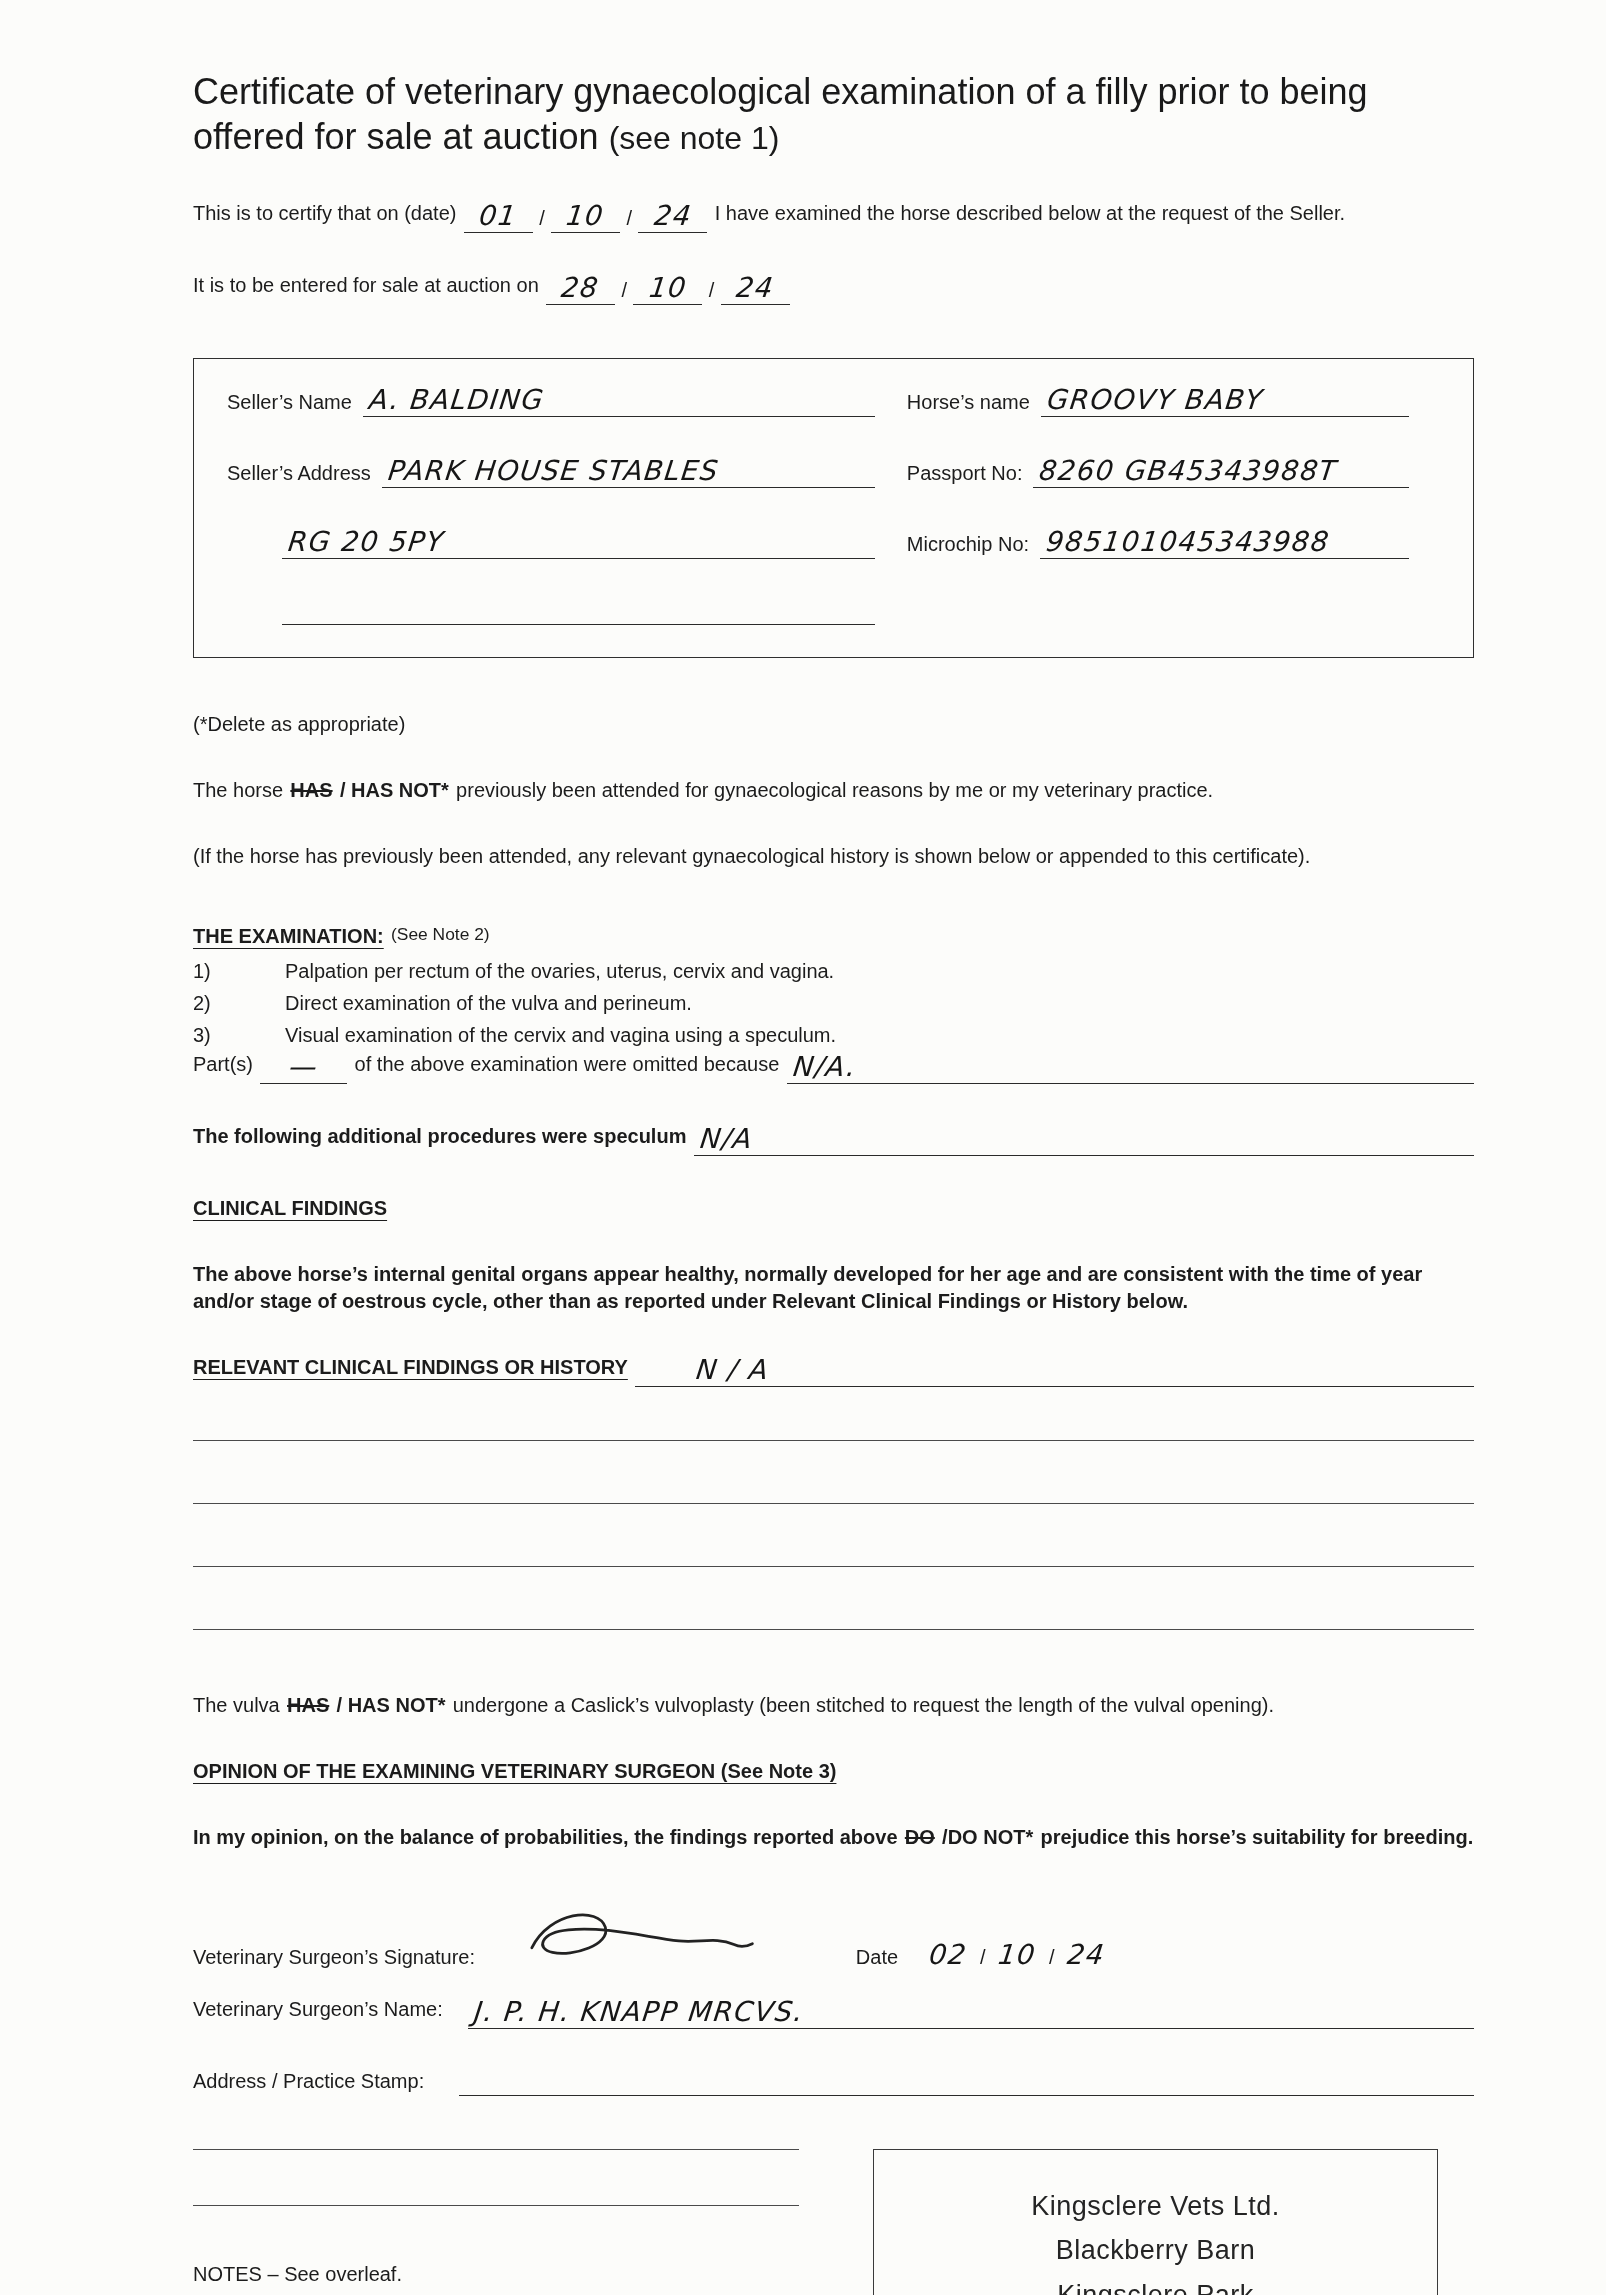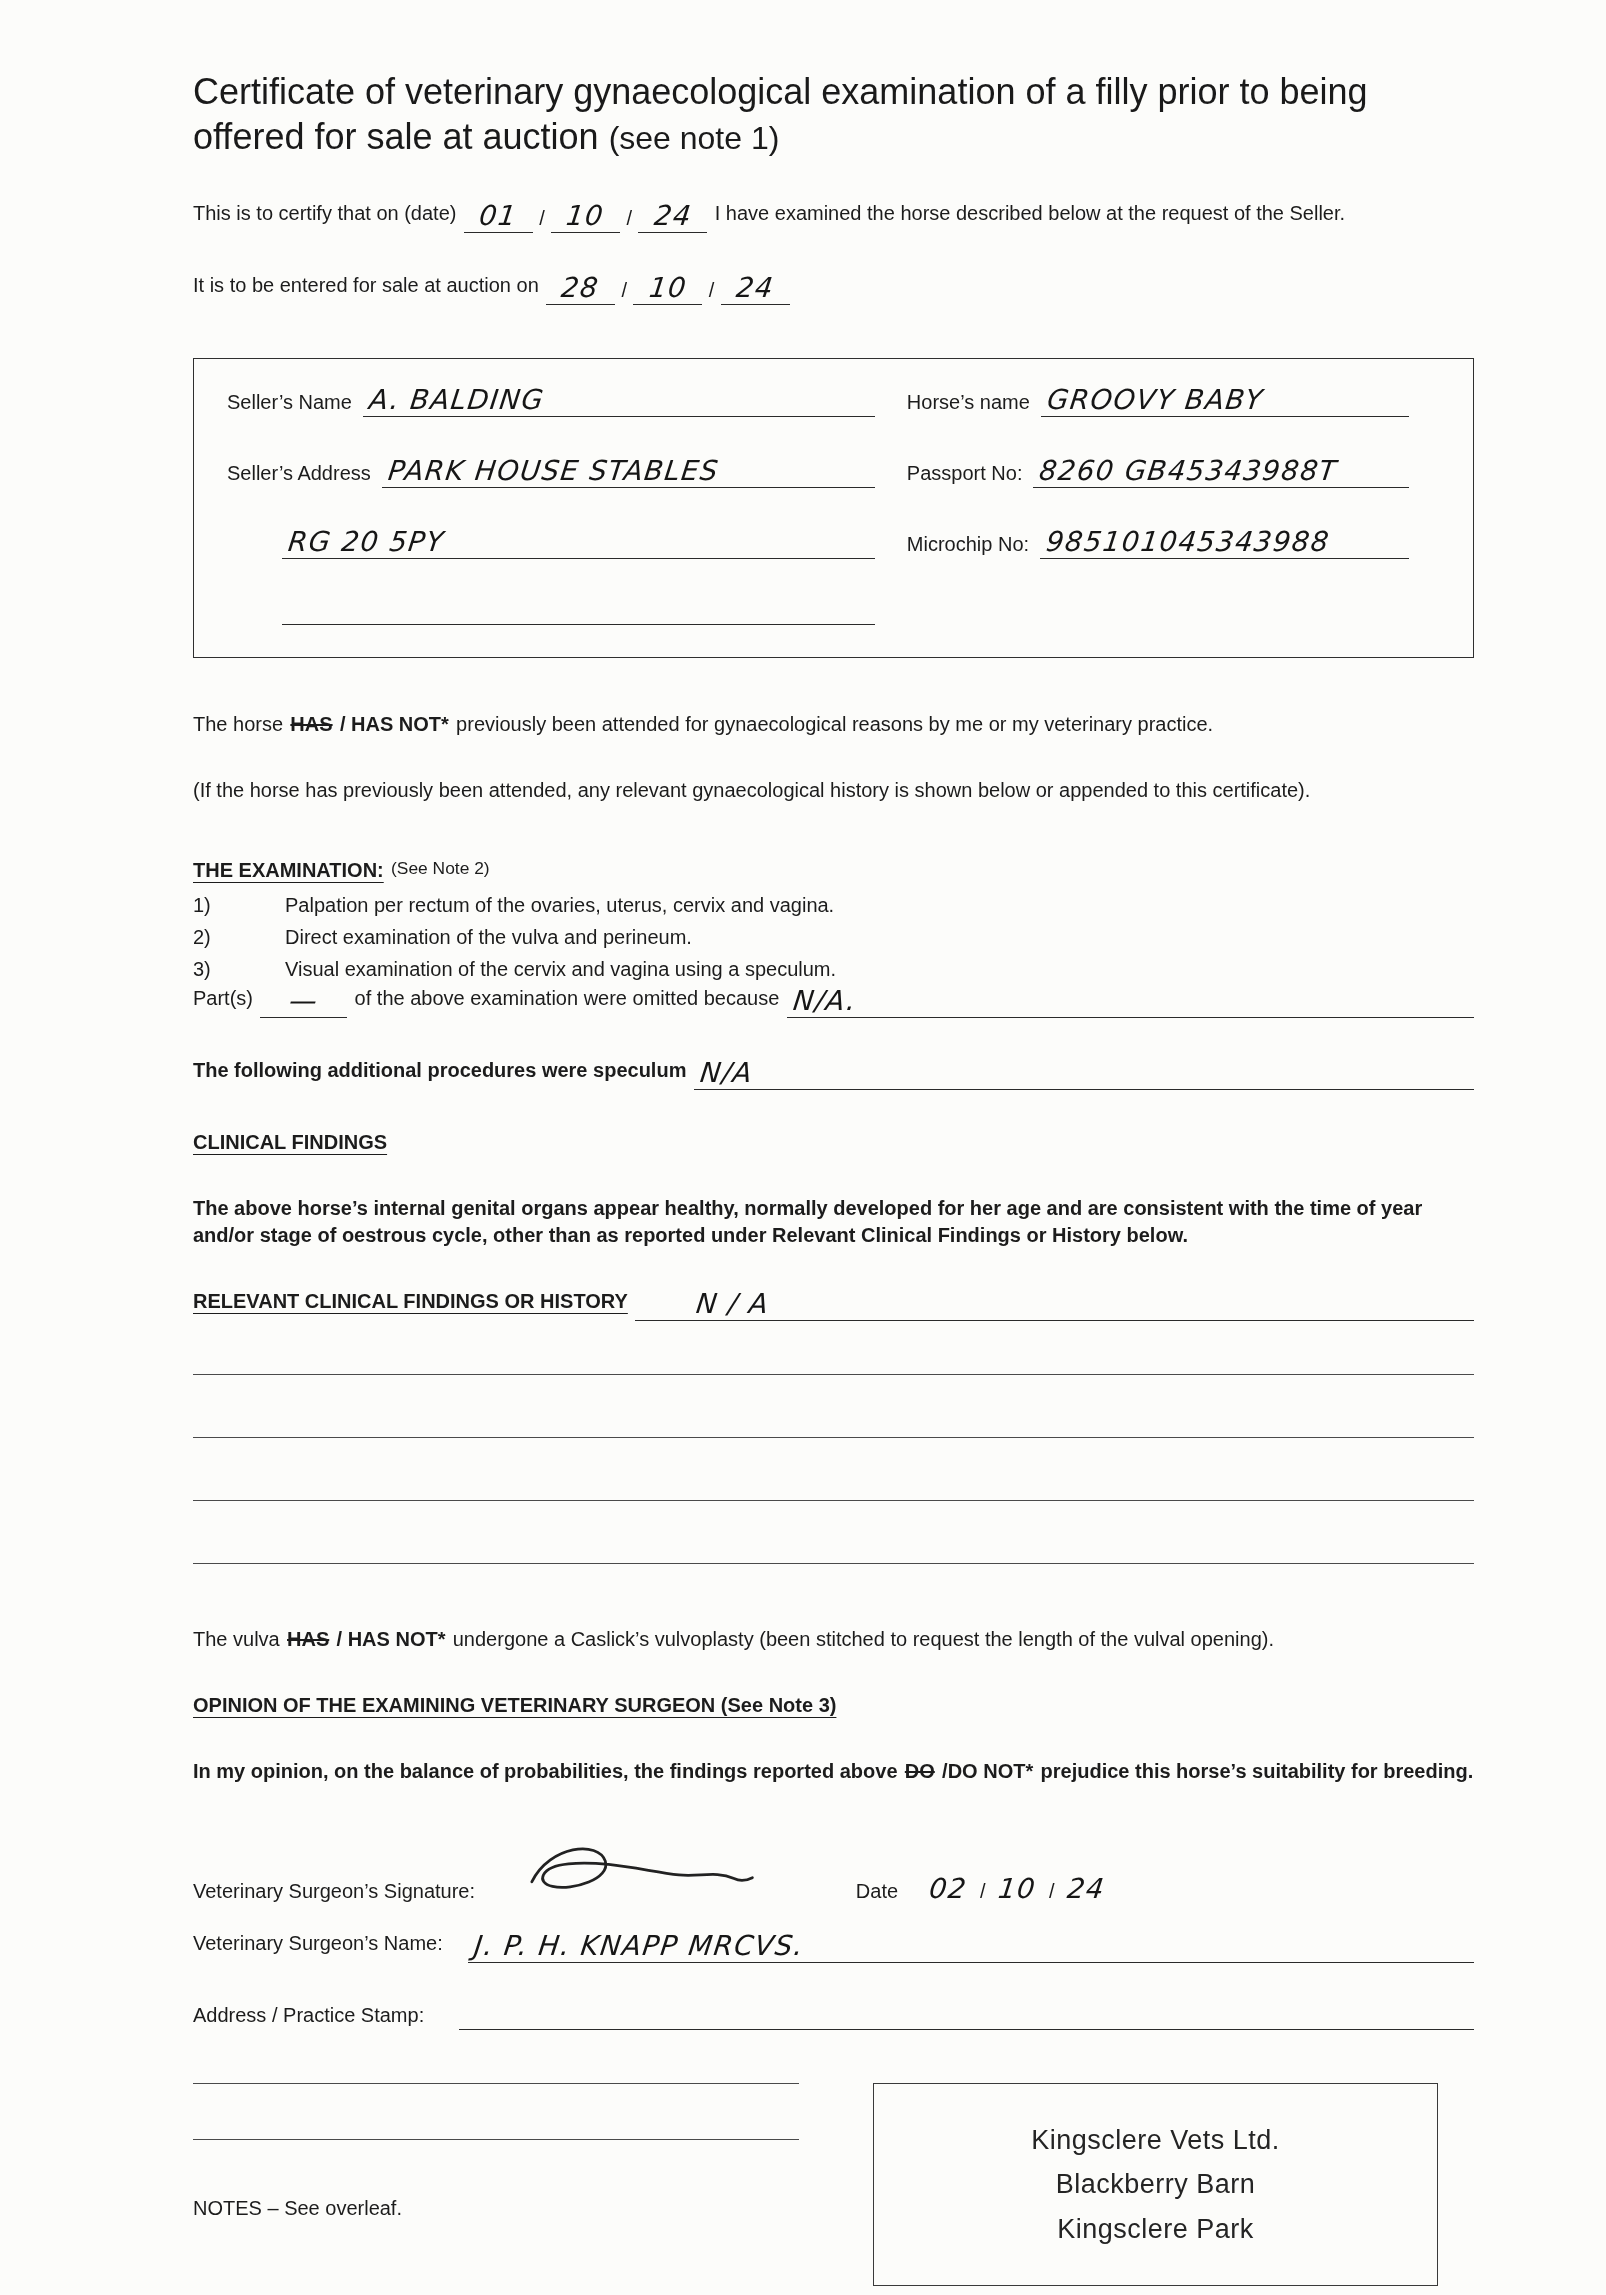--- a/index.html
+++ b/index.html
@@ -159,20 +159,21 @@
         <span class="fill-flex"><span class="hw">985101045343988</span></span>
       </div>
 
       <div class="box-field" style="padding-left:55px;">
         <span class="fill-flex">&nbsp;</span>
       </div>
       <div></div>
     </div>
   </div>
 
+  <div class="mb-md">(*Delete as appropriate)</div>
 
   <div class="row mb-md para">
     <span>The horse</span>
     <span class="struck">HAS</span>
     <span class="bold">/ HAS NOT*</span>
     <span>previously been attended for gynaecological reasons by me or my veterinary practice.</span>
   </div>
 
   <div class="mb-lg para">(If the horse has previously been attended, any relevant gynaecological history is shown below or appended to this certificate).</div>
 

